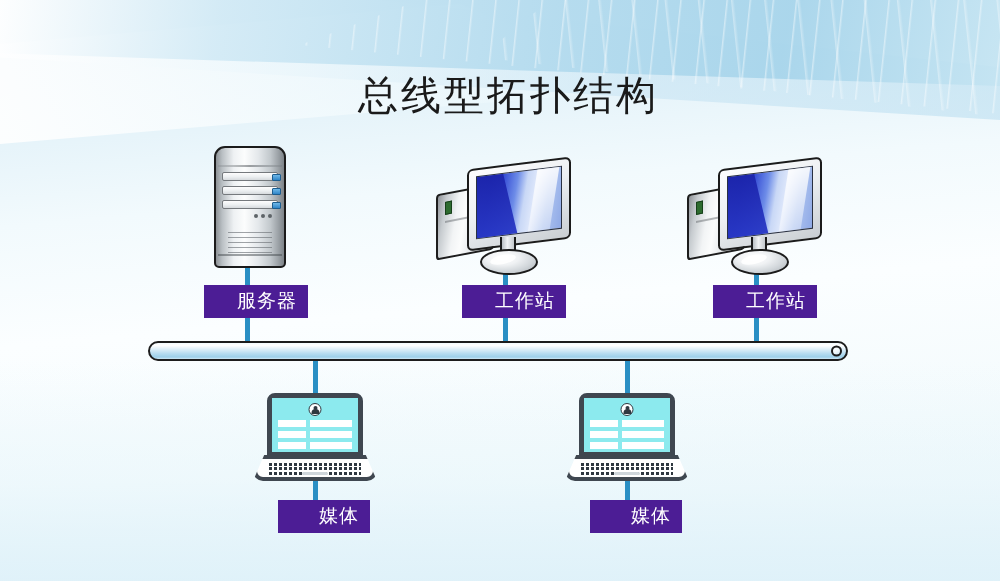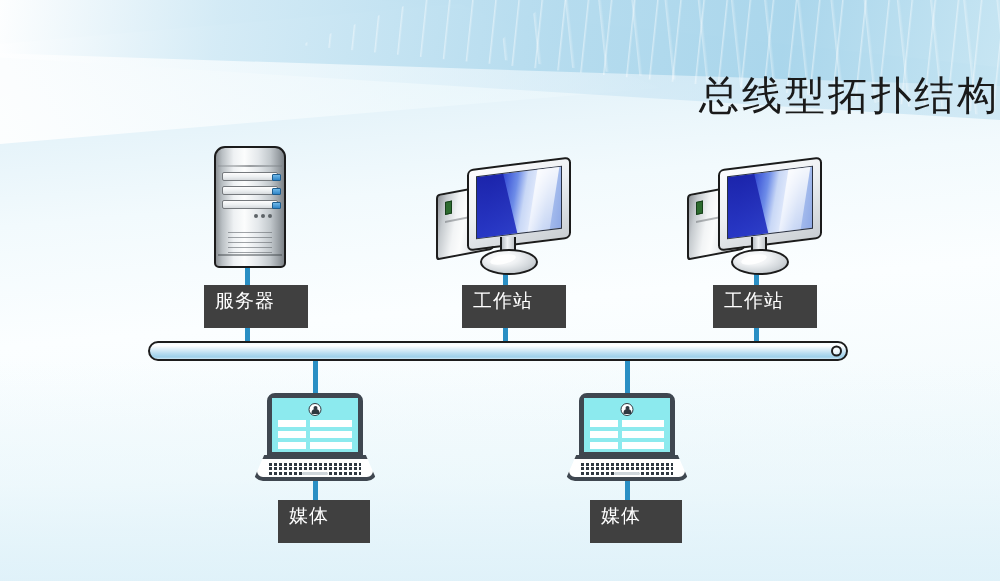--- a/index.html
+++ b/index.html
@@ -99,21 +99,21 @@
         rgba(232,246,251,0.55) 55%,
         rgba(222,241,249,0.9) 100%);
   }
 
   
   .title {
     position: absolute;
     left: 17px;
     right: 0;
     top: 68px;
-    text-align: right;
+    text-align: center;
     font-size: 40px;
     letter-spacing: 3px;
     color: #1a1a1a;
     font-weight: 500;
     font-family: "DejaVu Sans", "Liberation Sans", sans-serif;
   }
 
   
   .connector {
     position: absolute;
@@ -148,26 +148,26 @@
     height: 11px;
     border-radius: 50%;
     border: 2px solid #1d1d1d;
     box-sizing: border-box;
     background: linear-gradient(150deg, #ffffff 0%, #f0f8fc 55%, #cfe6f3 100%);
   }
 
   
   .node-label {
     position: absolute;
-    background: #404040;
+    background: #4c1d95;
     color: #ffffff;
     font-size: 19px;
     letter-spacing: 1px;
-    text-align: left;
-    padding: 5px 11px 16px;
+    text-align: right;
+    padding: 5px 11px 6px;
     white-space: nowrap;
     font-family: "DejaVu Sans", "Liberation Sans", sans-serif;
     line-height: 1.15;
   }
 
   
   .server {
     position: absolute;
     left: 214px;
     top: 146px;

